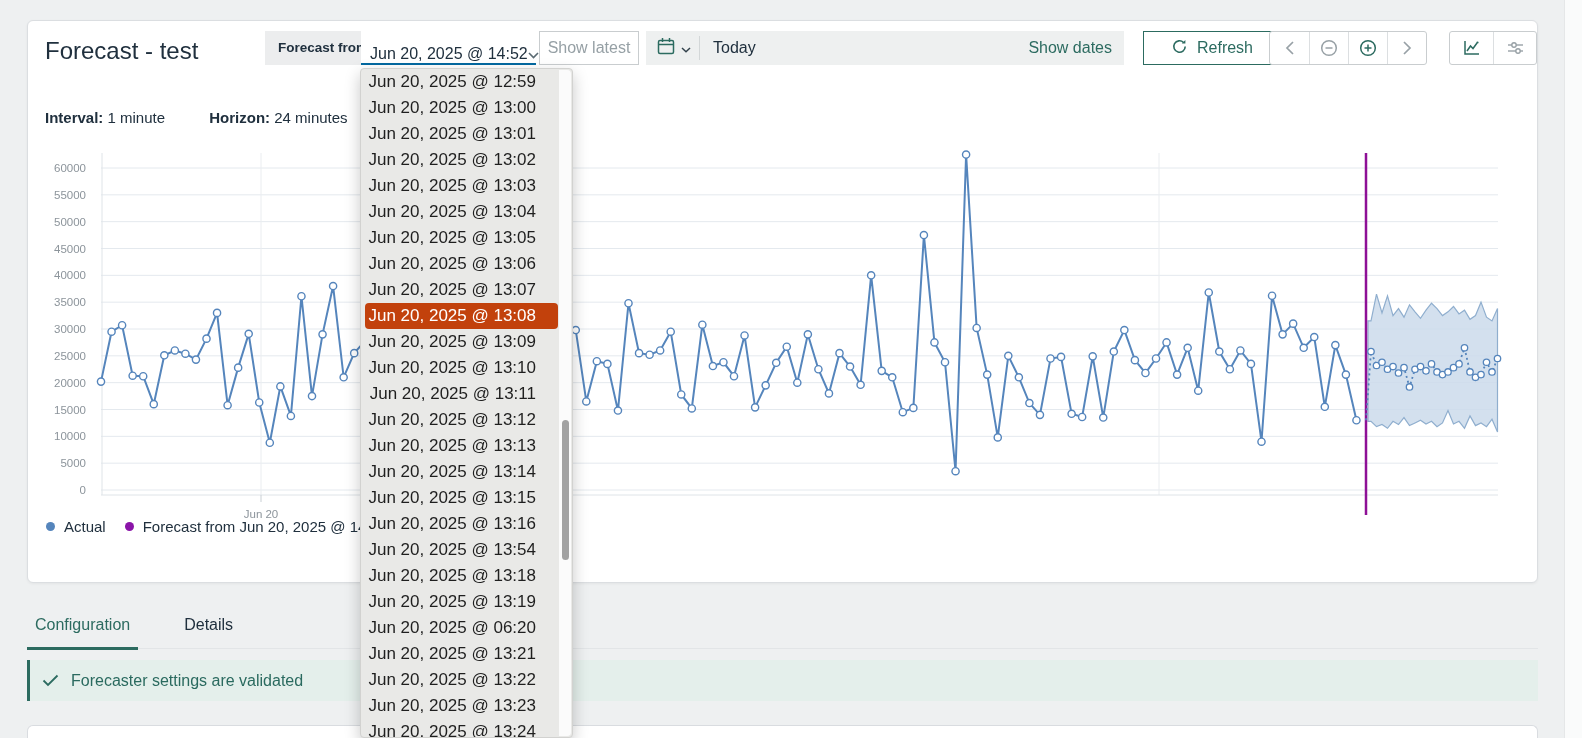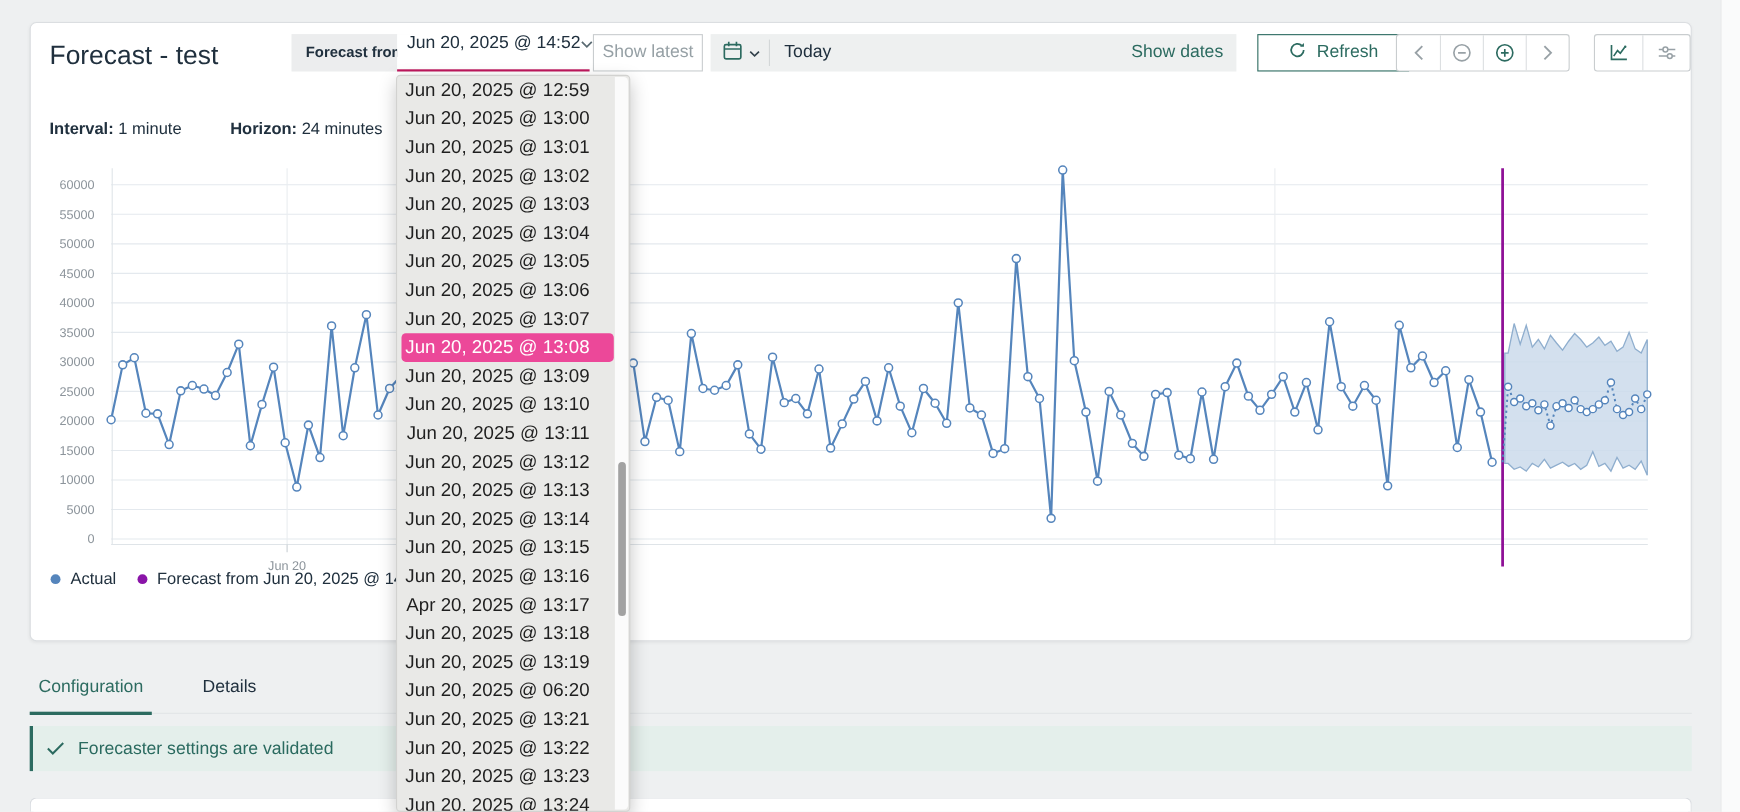--- a/index.html
+++ b/index.html
@@ -9,22 +9,22 @@
   
   .card { position:absolute; left:27px; top:20px; width:1511px; height:563px;
           background:#fff; border:1px solid #DBDEE1; border-radius:6px;
           box-shadow:0 1px 3px rgba(0,0,0,.05); }
   .page-title { position:absolute; left:17px; top:16px; font-size:24px; color:#20303E; }
 
   
   .chip { position:absolute; left:237px; top:10px; height:34px; line-height:34px;
           background:#ECEDEE; padding:0 13px; font-size:13.5px; font-weight:bold; color:#20303E; }
   .datefield { position:absolute; left:333px; top:10px; width:175px; height:34px;
-               background:#fff; border-bottom:2px solid #be185d; font-size:16px;
-               display:flex; align-items:flex-start; padding:0 10px 0 9px; cursor:pointer; }
+               background:#fff; border-bottom:2px solid #0369a1; font-size:16px;
+               display:flex; align-items:flex-end; padding:0 10px 0 9px; cursor:pointer; }
   .datefield .val { flex:1; white-space:nowrap; }
   .btn { position:absolute; top:10px; height:34px; background:#fff;
          border:1px solid #C9CDCF; border-radius:0; font-size:16px;
          display:flex; align-items:center; justify-content:center; cursor:pointer; }
   .show-latest { left:511px; width:100px; color:#96A0A5; }
   .datebar { position:absolute; left:618px; top:10px; width:478px; height:34px;
              background:#EEF0F0; display:flex; align-items:center; font-size:16px; }
   .datebar .divider { width:1px; height:24px; background:#D3D7D8; margin:0 0 0 8px; }
   .datebar .today { margin-left:13px; color:#20303E; }
   .datebar .showdates { margin-left:auto; margin-right:12px; color:#2C6B60; cursor:pointer; }
@@ -69,21 +69,21 @@
                  background:#fff; border:1px solid #D9DCE0; border-bottom:none;
                  border-radius:6px 6px 0 0; }
 
   
   .dropdown { position:absolute; left:360px; top:68px; width:213px; height:670px;
               background:#E9E9E7; border:1px solid #D2D2D0; border-radius:4px;
               box-shadow:0 6px 16px rgba(0,0,0,.22); z-index:60; overflow:hidden; }
   .dd-item { height:26px; line-height:26px; font-size:17px; color:#1F1F1F;
              text-align:right; padding-right:22px; margin:0 14px 0 4px; cursor:pointer;
              border-radius:4px; white-space:nowrap; }
-  .dd-item.sel { background:#ec4899; color:#fff; }
+  .dd-item.sel { background:#c2410c; color:#fff; }
   .dd-scroll { position:absolute; right:1px; top:1px; bottom:1px; width:12px;
                background:#FBFBFB; border-radius:0 4px 4px 0; }
   .dd-thumb { position:absolute; right:2.5px; top:350px; width:7px; height:140px;
               background:#A2A2A2; border-radius:4px; cursor:pointer; }
 
   .page-gutter { position:absolute; left:1564px; top:0; width:18px; height:738px;
                  background:#FAFBFB; border-left:1px solid #E5E7E8; }
 </style>
 </head>
 <body>
@@ -408,21 +408,21 @@
       <div class="dd-item">Jun 20, 2025 @ 13:07</div>
       <div class="dd-item sel">Jun 20, 2025 @ 13:08</div>
       <div class="dd-item">Jun 20, 2025 @ 13:09</div>
       <div class="dd-item">Jun 20, 2025 @ 13:10</div>
       <div class="dd-item">Jun 20, 2025 @ 13:11</div>
       <div class="dd-item">Jun 20, 2025 @ 13:12</div>
       <div class="dd-item">Jun 20, 2025 @ 13:13</div>
       <div class="dd-item">Jun 20, 2025 @ 13:14</div>
       <div class="dd-item">Jun 20, 2025 @ 13:15</div>
       <div class="dd-item">Jun 20, 2025 @ 13:16</div>
-      <div class="dd-item">Apr 20, 2025 @ 13:17</div>
+      <div class="dd-item">Jun 20, 2025 @ 13:54</div>
       <div class="dd-item">Jun 20, 2025 @ 13:18</div>
       <div class="dd-item">Jun 20, 2025 @ 13:19</div>
       <div class="dd-item">Jun 20, 2025 @ 06:20</div>
       <div class="dd-item">Jun 20, 2025 @ 13:21</div>
       <div class="dd-item">Jun 20, 2025 @ 13:22</div>
       <div class="dd-item">Jun 20, 2025 @ 13:23</div>
       <div class="dd-item">Jun 20, 2025 @ 13:24</div>
     </div>
   <div class="dd-scroll">
     <div class="dd-thumb"></div>

